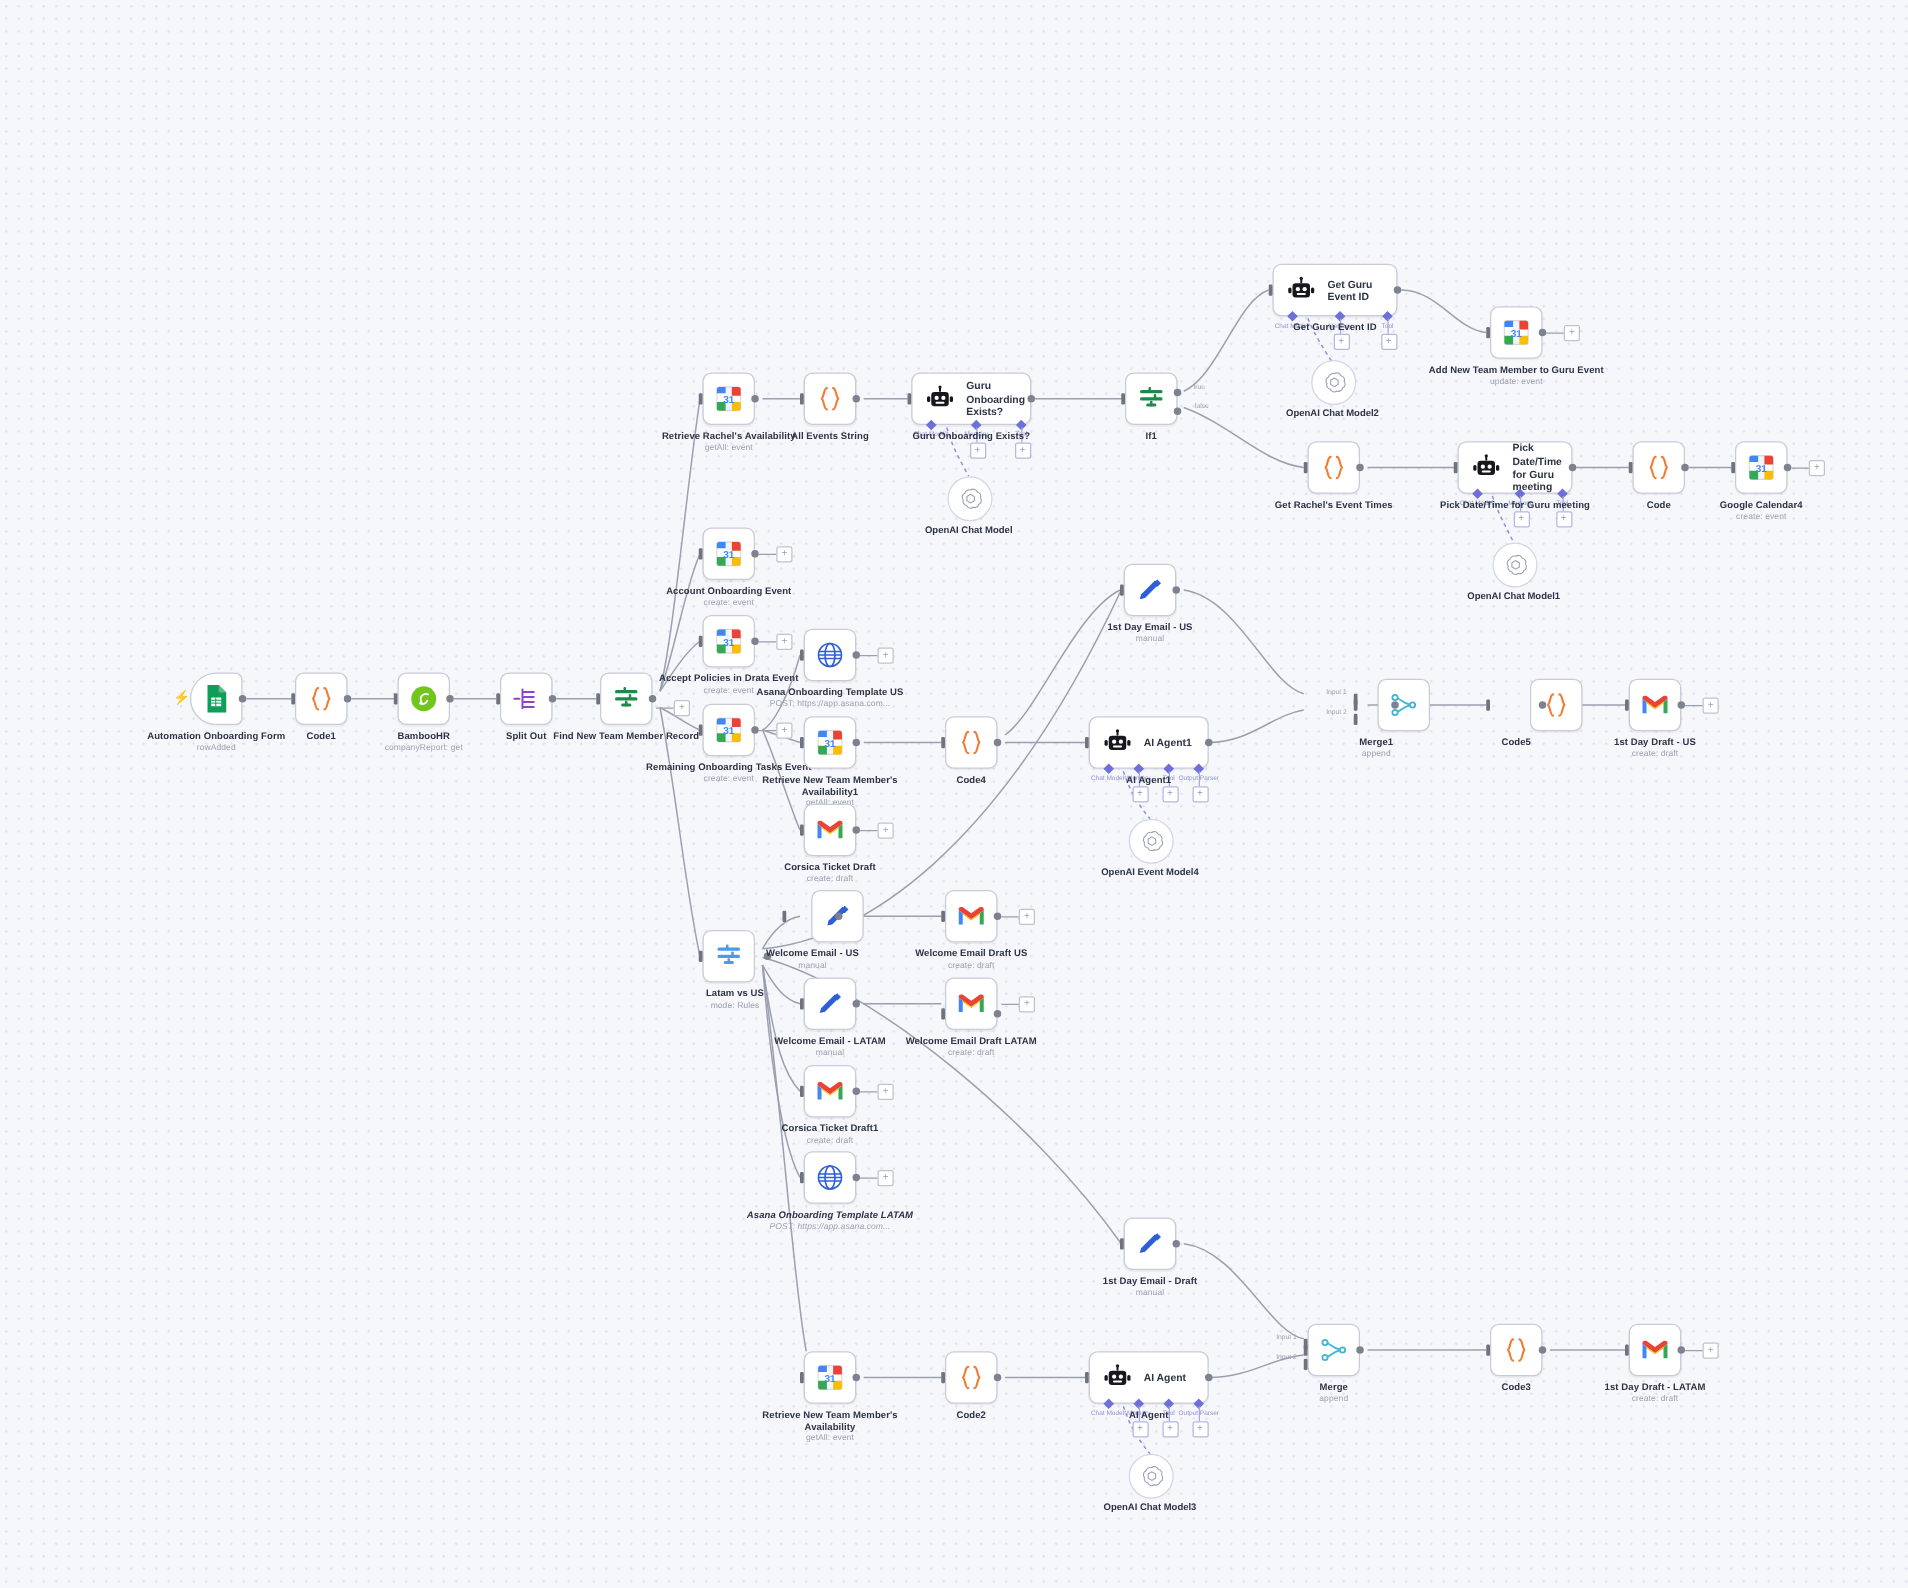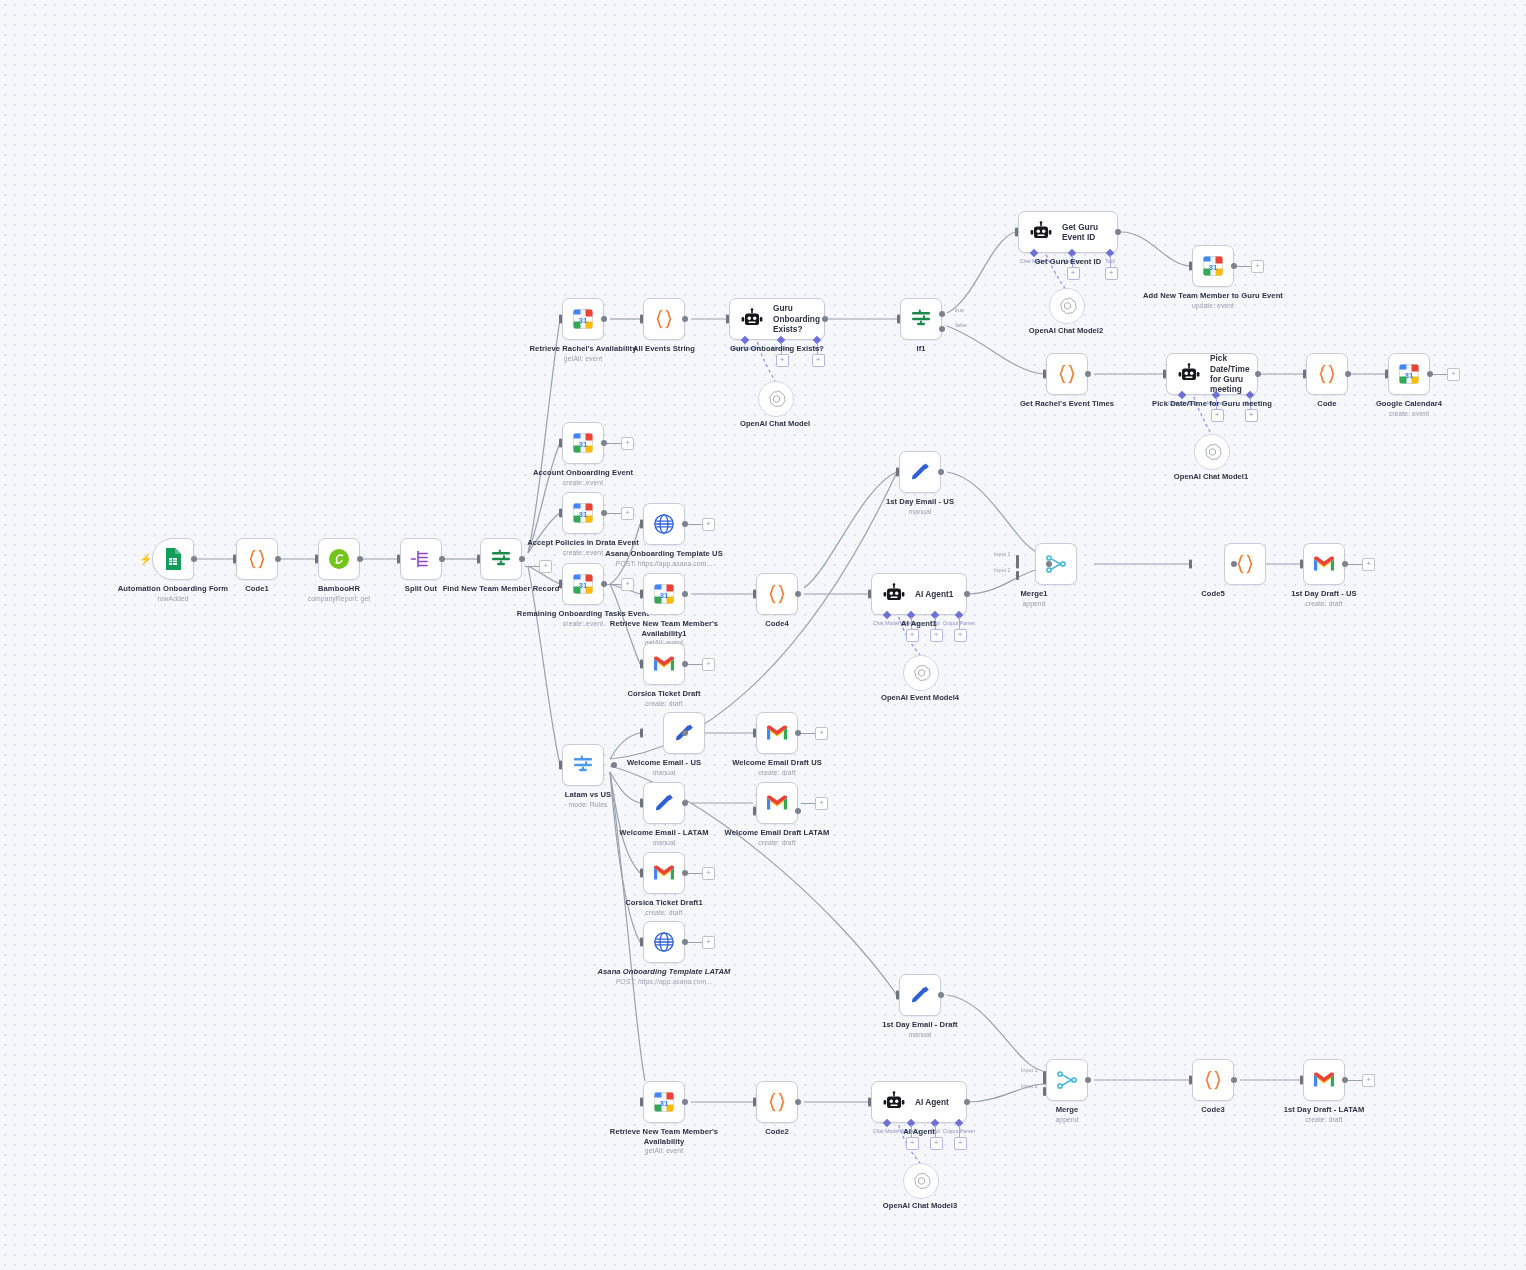--- a/index.html
+++ b/index.html
@@ -639,21 +639,21 @@
             </svg>
           </span>
         </div>
         <span class="port in l"></span>
         <span class="port r"></span>
         <div class="caption">
       <span class="ttl">Latam vs US</span>
       <span class="sub">mode: Rules</span>
     </div>
       </div>
-      <div class="node" style="left: 643px; top: 712px; width: 42px; height: 42px; padding-left: 20px;">
+      <div class="node" style="left: 629px; top: 712px; width: 42px; height: 42px; padding-left: 20px;">
         <div class="box sq " style="width:42px">
           <span>
             <svg class="ico" viewBox="0 0 24 24">
               <path d="M4 19.2l1-3.9L16 4.3l3 3-11 11z" fill="#2f5fd6"></path>
               <path d="M16.1 4.2l3.1-3.1 3 3-3.1 3.1z" fill="#2f5fd6" transform="translate(-1.4 2.4)"></path>
               <path d="M4 19.2l3.9-1L5 15.3z" fill="#2f5fd6"></path>
             </svg>
           </span>
         </div>
         <span class="port in l"></span>
@@ -830,21 +830,21 @@
             <svg class="ico-sm" viewBox="0 0 24 24" fill="none" stroke="#9aa0ae" stroke-width="1">
               <path d="M12 3.4c2.1-1.6 5.1-.6 6 1.9 2.4.3 3.9 2.9 3 5.2 1.5 1.9 1 4.8-1.4 5.9-.5 2.4-3.1 3.7-5.3 2.8-1.9 1.6-4.9.8-5.9-1.6-2.4-.3-4-2.8-3.2-5.1-1.6-1.9-1-4.9 1.4-6 .5-2.4 3.1-3.7 5.4-3.1z"></path>
               <path d="M8.6 9.4l3.4-2 3.4 2v3.9l-3.4 2-3.4-2z"></path>
             </svg>
           </span>
        </div>
        <div class="modelcap">
          <span class="ttl">OpenAI Event Model4</span>
        </div>
       </div>
-      <div class="node" style="left: 1019px; top: 543px; width: 30px; height: 42px; padding-left: 16px;">
+      <div class="node" style="left: 1086px; top: 543px; width: 30px; height: 42px; padding-left: 16px;">
         <div class="box sq " style="width:42px">
           <span>
             <svg class="ico" viewBox="0 0 24 24" fill="none" stroke="#3fb8d6" stroke-width="1.5">
               <circle cx="5" cy="6" r="2.1"></circle>
               <circle cx="5" cy="18" r="2.1"></circle>
               <circle cx="19" cy="12" r="2.1"></circle>
               <path d="M7.1 6.6C10 7.8 11.5 10.4 16.9 11.7"></path>
               <path d="M7.1 17.4C10 16.2 11.5 13.6 16.9 12.3"></path>
             </svg>
           </span>

